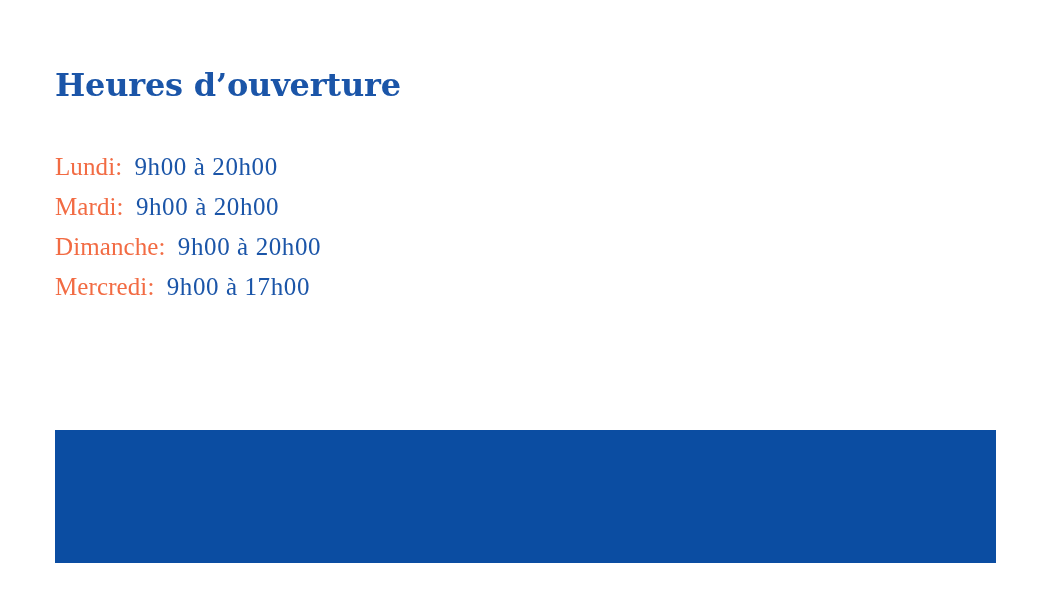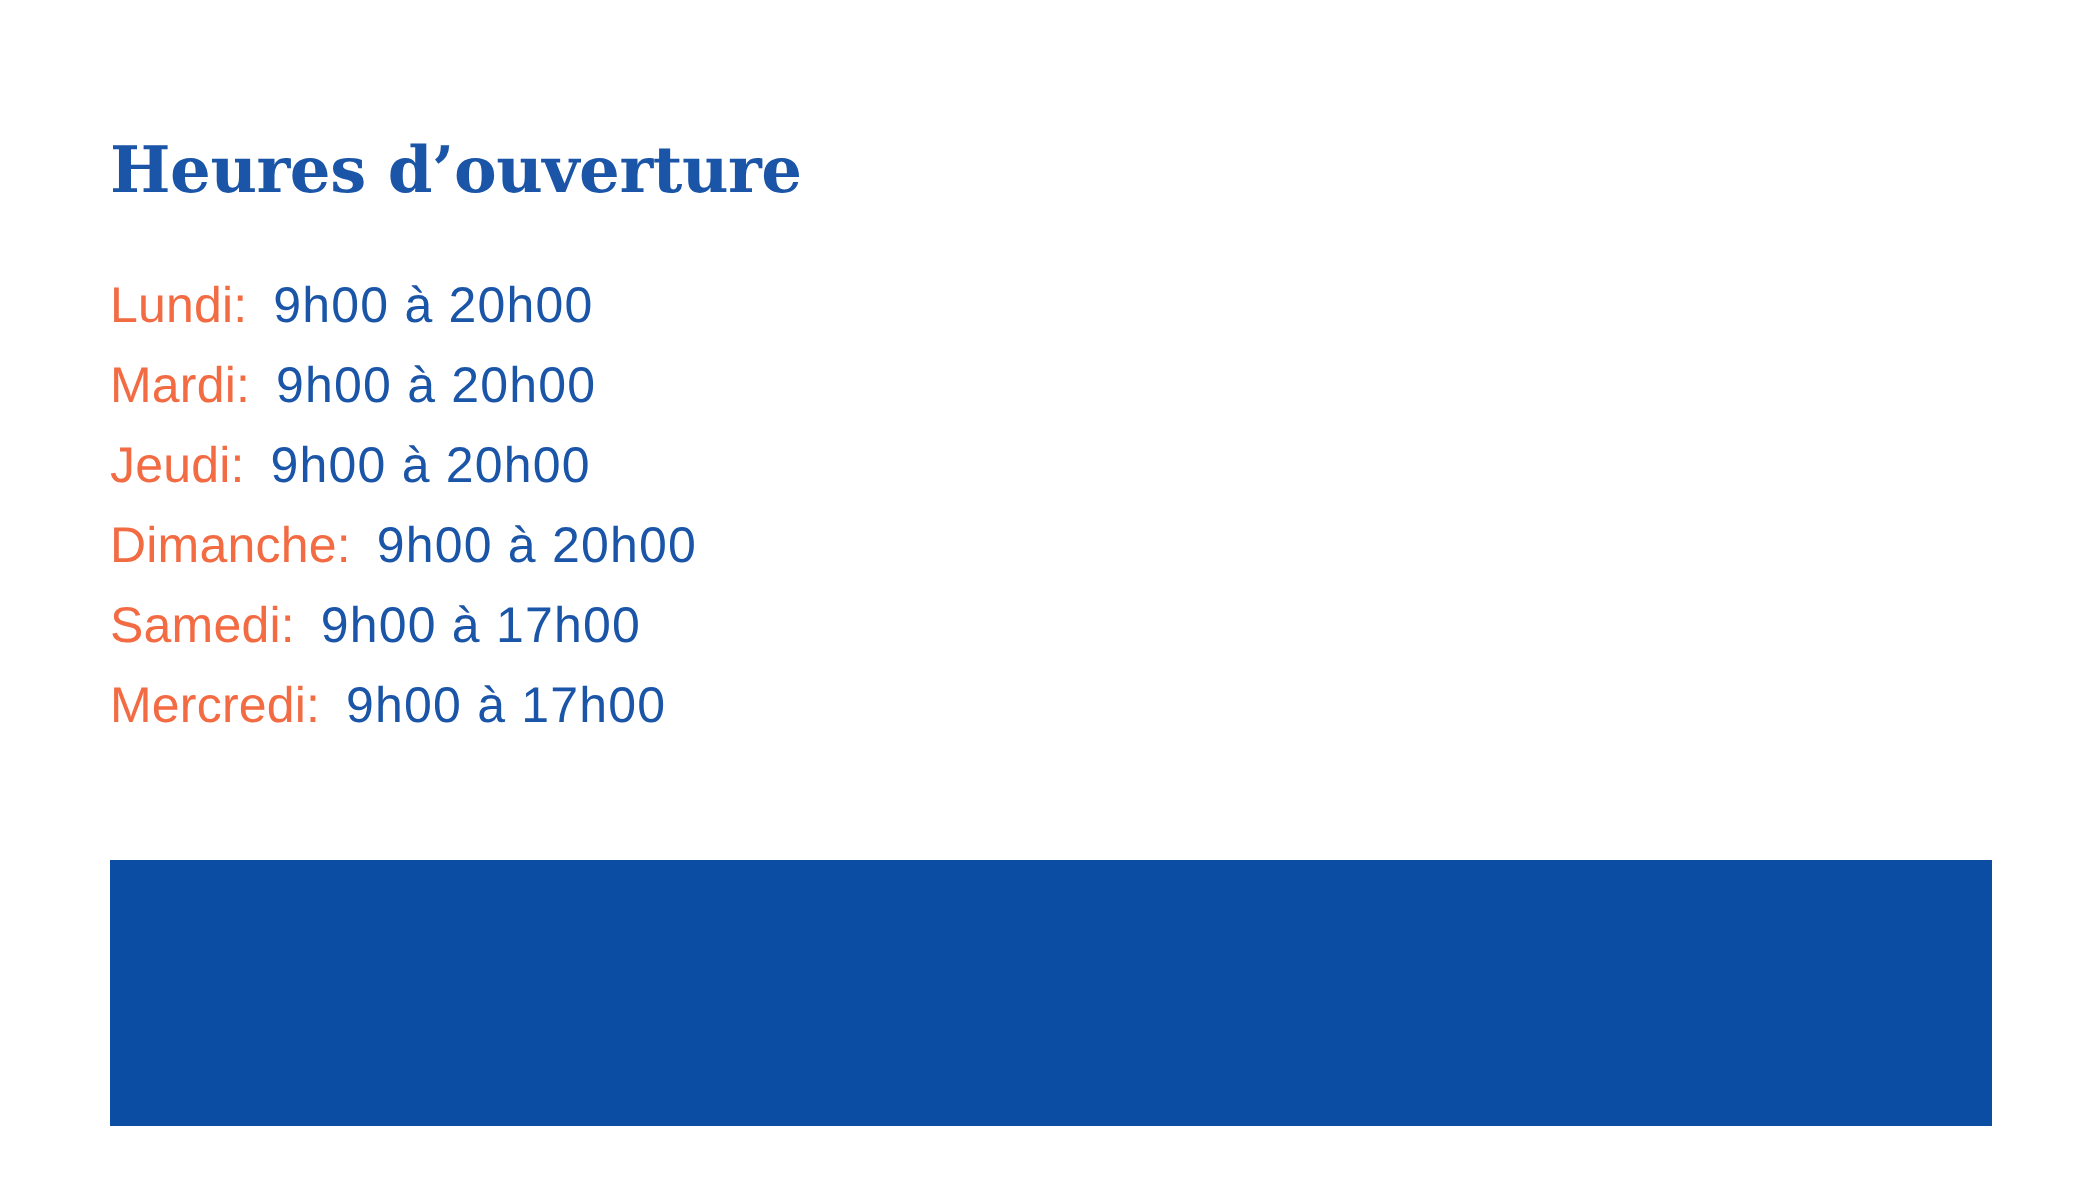--- a/index.html
+++ b/index.html
@@ -34,24 +34,25 @@
     line-height: 52px;
     letter-spacing: -0.2px;
     color: #1B55A8;
     white-space: nowrap;
   }
 
   
   .hours-list {
     position: absolute;
     left: 55px;
-    top: 133px;
+    top: 147px;
     margin: 0;
     padding: 0;
     list-style: none;
+    font-family: Liberation Serif, serif;
   }
 
   .hours-row {
     height: 40px;
     line-height: 40px;
     white-space: nowrap;
     font-size: 25px;
   }
 
   .day-label {
@@ -90,34 +91,26 @@
       <span class="day-label">Lundi:</span>
       <span class="time-value">9h00  à  20h00</span>
     </li>
 
     <li class="hours-row">
       <span class="day-label">Mardi:</span>
       <span class="time-value">9h00  à  20h00</span>
     </li>
 
 
-    <li class="hours-row">
-      <span class="day-label">Jeudi:</span>
-      <span class="time-value">9h00  à  20h00</span>
-    </li>
 
     <li class="hours-row">
       <span class="day-label">Dimanche:</span>
       <span class="time-value">9h00  à  20h00</span>
     </li>
 
-    <li class="hours-row">
-      <span class="day-label">Samedi:</span>
-      <span class="time-value">9h00  à  17h00</span>
-    </li>
 
     <li class="hours-row">
       <span class="day-label">Mercredi:</span>
       <span class="time-value">9h00  à  17h00</span>
     </li>
 
   </ul>
 
   <div class="banner"></div>
 

